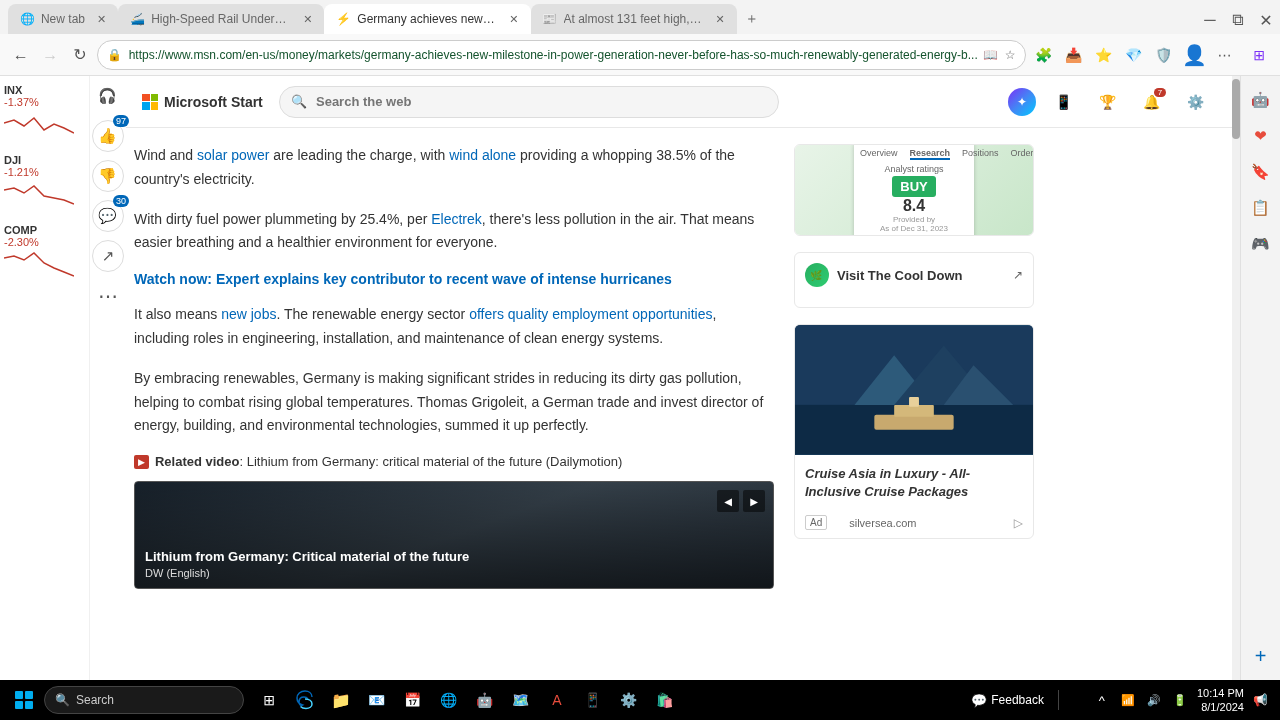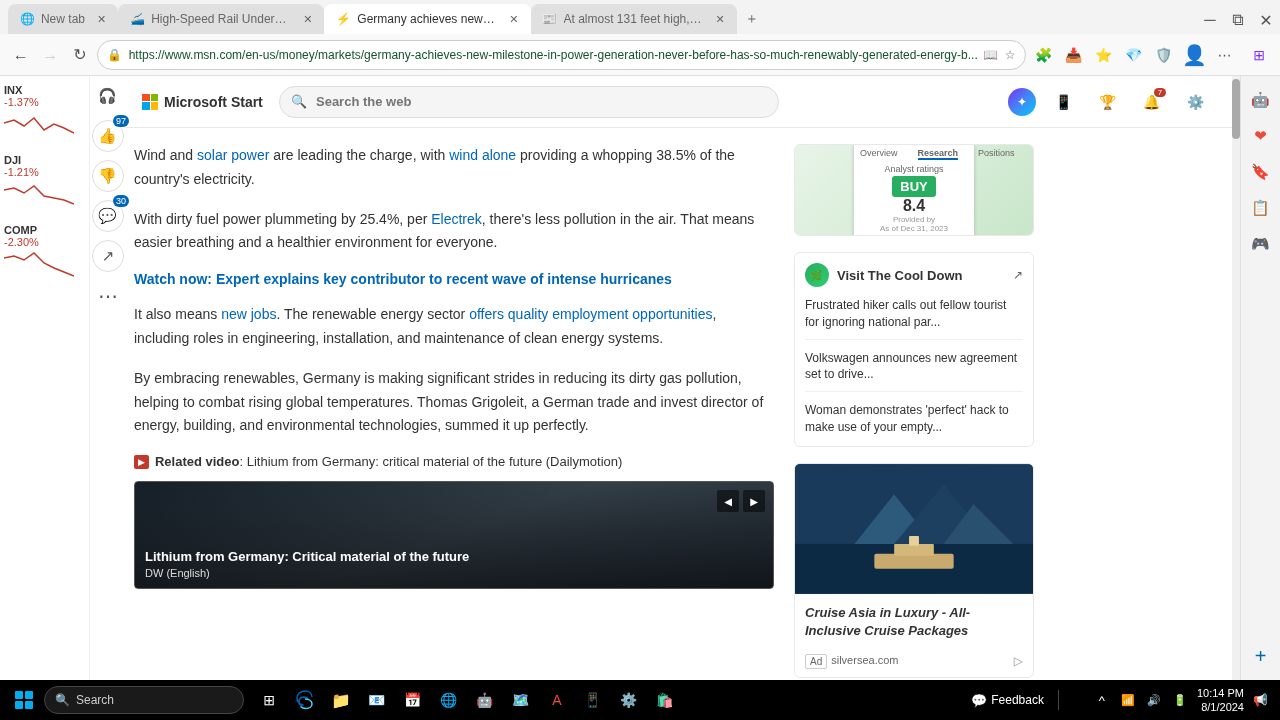--- a/index.html
+++ b/index.html
@@ -62,21 +62,21 @@
     .cd-icon { width: 24px; height: 24px; border-radius: 50%; background: linear-gradient(135deg, #27ae60, #2ecc71); display: flex; align-items: center; justify-content: center; font-size: 10px; color: #fff; }
     .cd-title { font-size: 13px; font-weight: 600; color: #333; flex: 1; }
     .cd-ext-icon { color: #666; font-size: 12px; }
     .cd-stories { display: flex; flex-direction: column; gap: 10px; }
     .cd-story { font-size: 12px; color: #333; line-height: 1.4; border-bottom: 1px solid #f0f0f0; padding-bottom: 8px; }
     .cd-story:last-child { border-bottom: none; padding-bottom: 0; }
 
     .cruise-card { }
     .cruise-info { padding: 10px; font-style: italic; }
     .cruise-title { font-size: 13px; font-weight: 600; color: #333; line-height: 1.4; }
-    .cruise-footer { display: flex; gap: 4px; padding: 4px 10px 8px; }
+    .cruise-footer { display: flex; align-items: center; gap: 22px; padding: 4px 10px 8px; }
     .ad-badge { font-size: 10px; color: #666; border: 1px solid #ccc; padding: 1px 4px; border-radius: 2px; }
     .ad-source { font-size: 11px; color: #666; flex: 1; }
     .ad-info-icon { color: #999; font-size: 12px; }
 
     
     .taskbar { height: 40px; background: #000; display: flex; align-items: center; padding: 0 8px; gap: 4px; }
     .taskbar-start { width: 32px; height: 32px; display: flex; align-items: center; justify-content: center; cursor: pointer; }
     .taskbar-search { height: 28px; background: #1a1a1a; border: 1px solid #444; border-radius: 14px; display: flex; align-items: center; padding: 0 10px; gap: 6px; min-width: 200px; cursor: pointer; }
     .taskbar-search-text { font-size: 12px; color: #ccc; }
     .taskbar-icons { display: flex; align-items: center; gap: 6px; margin-left: 6px; }
@@ -284,46 +284,41 @@
                 <span class="video-source-overlay">DW (English)</span>
               </div>
             </div>
           </div>
 
           <div class="right-sidebar">
 
             <div class="sidebar-card">
               <div class="sidebar-img-placeholder" style="height:90px;background:linear-gradient(135deg, #e8f4e8, #c8e6c9);display:flex;align-items:center;justify-content:center;">
                 <div style="background:#fff;border-radius:4px;padding:6px;font-size:10px;text-align:center;box-shadow:0 1px 4px rgba(0,0,0,0.2);width:120px;">
-                  <div style="display:flex;gap:20px;margin-bottom:4px;font-size:9px;color:#666;">
+                  <div style="display:flex;gap:12px;margin-bottom:4px;font-size:9px;color:#666;">
                     <span>Overview</span>
                     <span style="border-bottom:2px solid #0067b8;font-weight:600;">Research</span>
                     <span>Positions</span>
                     <span>Orders</span>
                   </div>
                   <div style="font-size:9px;color:#666;margin-bottom:2px;">Analyst ratings</div>
                   <div style="background:#27ae60;color:#fff;border-radius:3px;padding:3px 8px;font-size:13px;font-weight:700;display:inline-block;">BUY</div>
                   <div style="font-size:16px;font-weight:700;color:#333;">8.4</div>
                   <div style="font-size:8px;color:#999;">Provided by<br>As of Dec 31, 2023</div>
                 </div>
               </div>
             </div>
 
             <div class="sidebar-card">
               <div class="visit-cool-down">
                 <div class="visit-cd-header">
                   <div class="cd-icon">🌿</div>
                   <span class="cd-title">Visit The Cool Down</span>
                   <span class="cd-ext-icon">↗</span>
                 </div>
-                <div class="cd-stories">
-                  <div class="cd-story">Frustrated hiker calls out fellow tourist for ignoring national par...</div>
-                  <div class="cd-story">Volkswagen announces new agreement set to drive...</div>
-                  <div class="cd-story">Woman demonstrates 'perfect' hack to make use of your empty...</div>
-                </div>
               </div>
             </div>
 
             <div class="sidebar-card cruise-card">
               <div class="sidebar-img-placeholder2">
 
                 <svg width="240" height="130" viewBox="0 0 240 130">
                   <rect width="240" height="130" fill="#1a3a5c"></rect>
                   <rect y="80" width="240" height="50" fill="#0d2a45"></rect>
 

